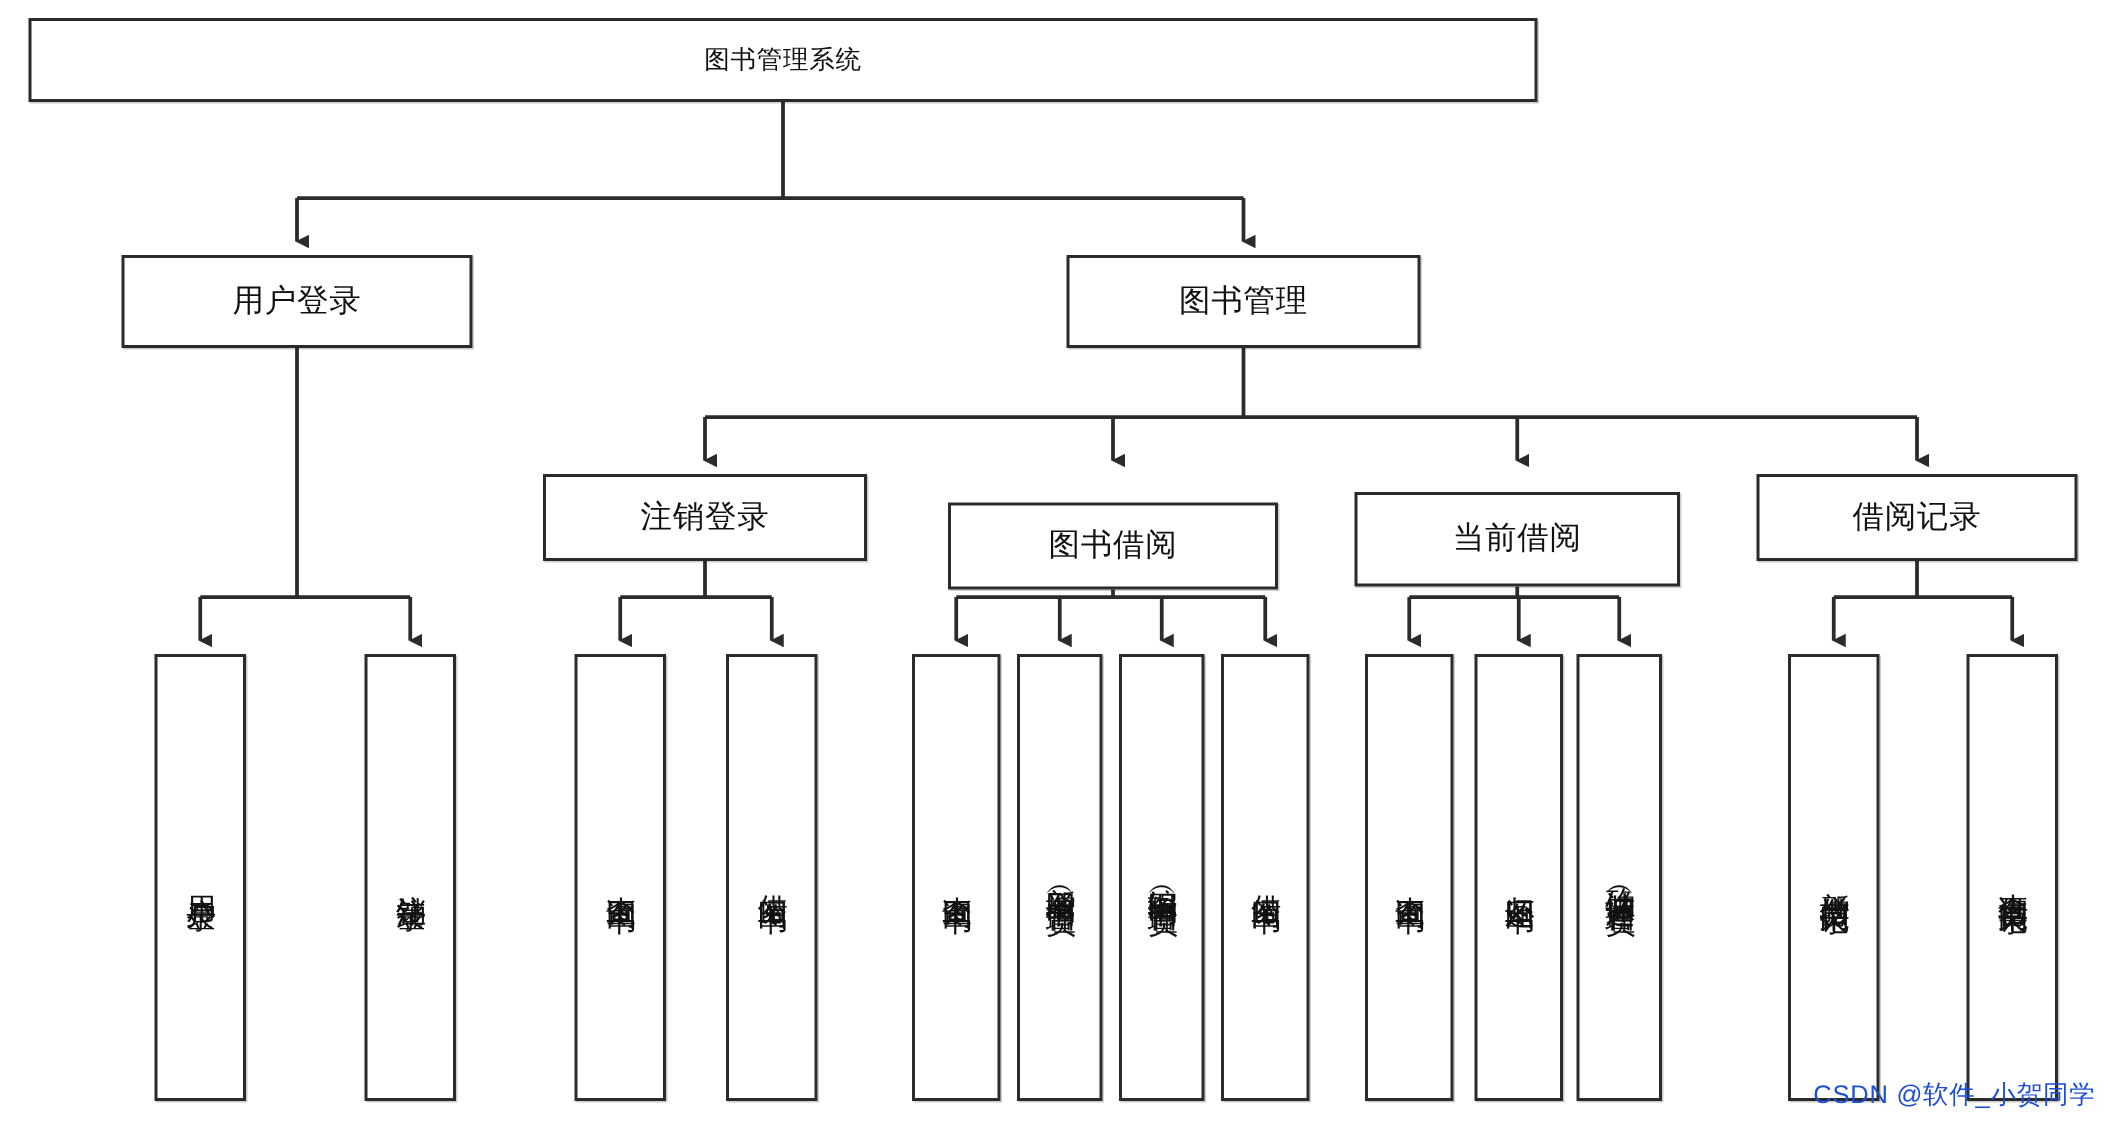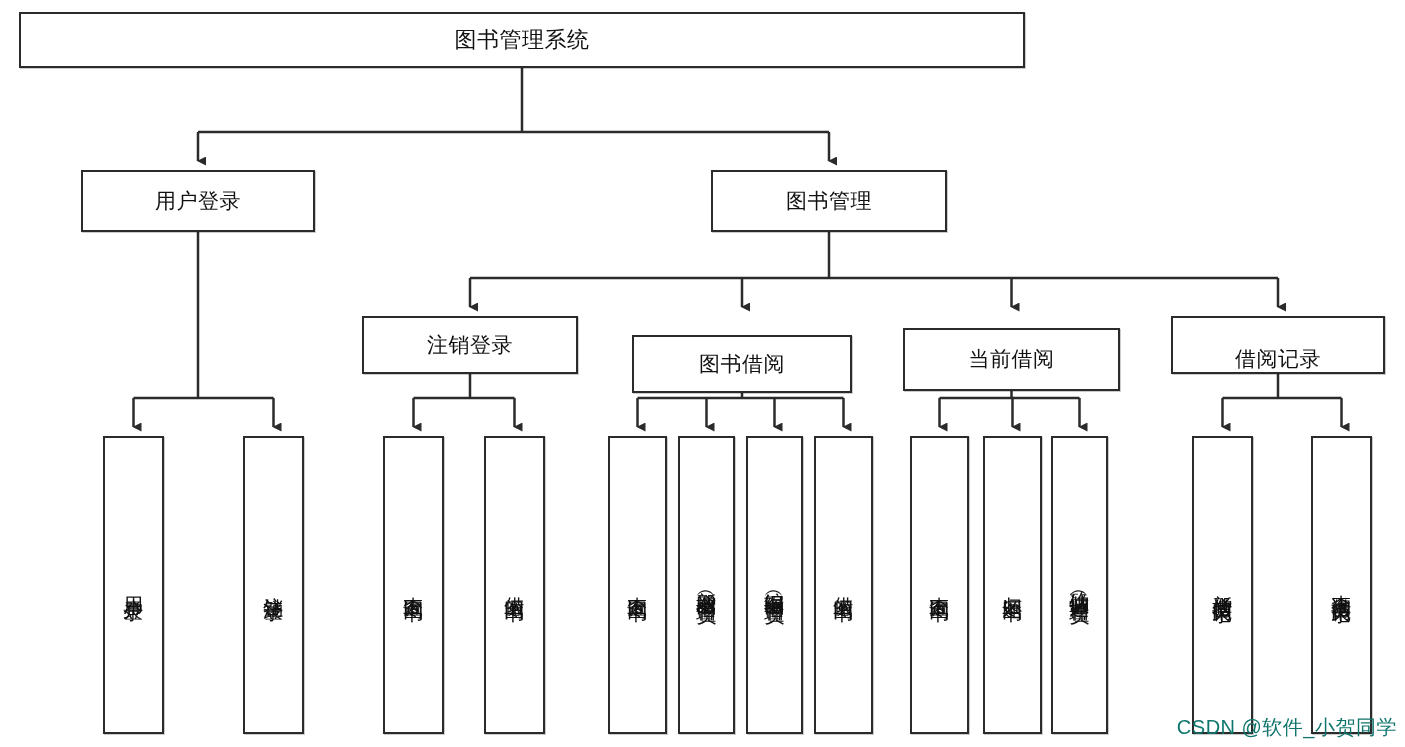--- a/index.html
+++ b/index.html
@@ -40,42 +40,42 @@
     color: #111111;
     text-align: center;
     line-height: 1.18;
     white-space: nowrap;
   }
   .node.horizontal .label {
     font-size: 21px;
     letter-spacing: 0.5px;
   }
   .node.root .label {
-    font-size: 22px;
+    font-size: 17px;
   }
   .node.vertical {
     align-items: center;
     justify-content: center;
     padding: 6px 2px;
   }
   .node.vertical .label {
     writing-mode: vertical-rl;
     text-orientation: upright;
     font-size: 20px;
     line-height: 1.22;
     letter-spacing: 2px;
     white-space: normal;
     max-height: 100%;
   }
   #watermark {
     position: absolute;
     right: 8px;
     bottom: 6px;
-    font-size: 20px;
-    color: #0f766e;
+    font-size: 17px;
+    color: #1d4ed8;
     letter-spacing: 0.5px;
     user-select: none;
   }
 </style>
 </head>
 <body>
 
 <div id="diagram-root">
 
   <svg class="edges" viewBox="0 0 1405 747" xmlns="http://www.w3.org/2000/svg">
@@ -138,21 +138,21 @@
   </div>
 
   <div class="node horizontal" style="left: 632px; top: 316px; width: 220px; height: 58px; margin-top: 19px;">
     <span class="label">图书借阅</span>
   </div>
 
   <div class="node horizontal" style="left: 903px; top: 328px; width: 217px; height: 63px;">
     <span class="label">当前借阅</span>
   </div>
 
-  <div class="node horizontal" style="left: 1171px; top: 316px; width: 214px; height: 58px; align-items: flex-end;">
+  <div class="node horizontal" style="left: 1171px; top: 316px; width: 214px; height: 58px;">
     <span class="label">借阅记录</span>
   </div>
 
   <div class="node vertical" style="left: 103px; top: 436px; width: 61px; height: 298px;">
     <span class="label">用户登录</span>
   </div>
 
   <div class="node vertical" style="left: 243px; top: 436px; width: 61px; height: 298px;">
     <span class="label">注销登录</span>
   </div>

